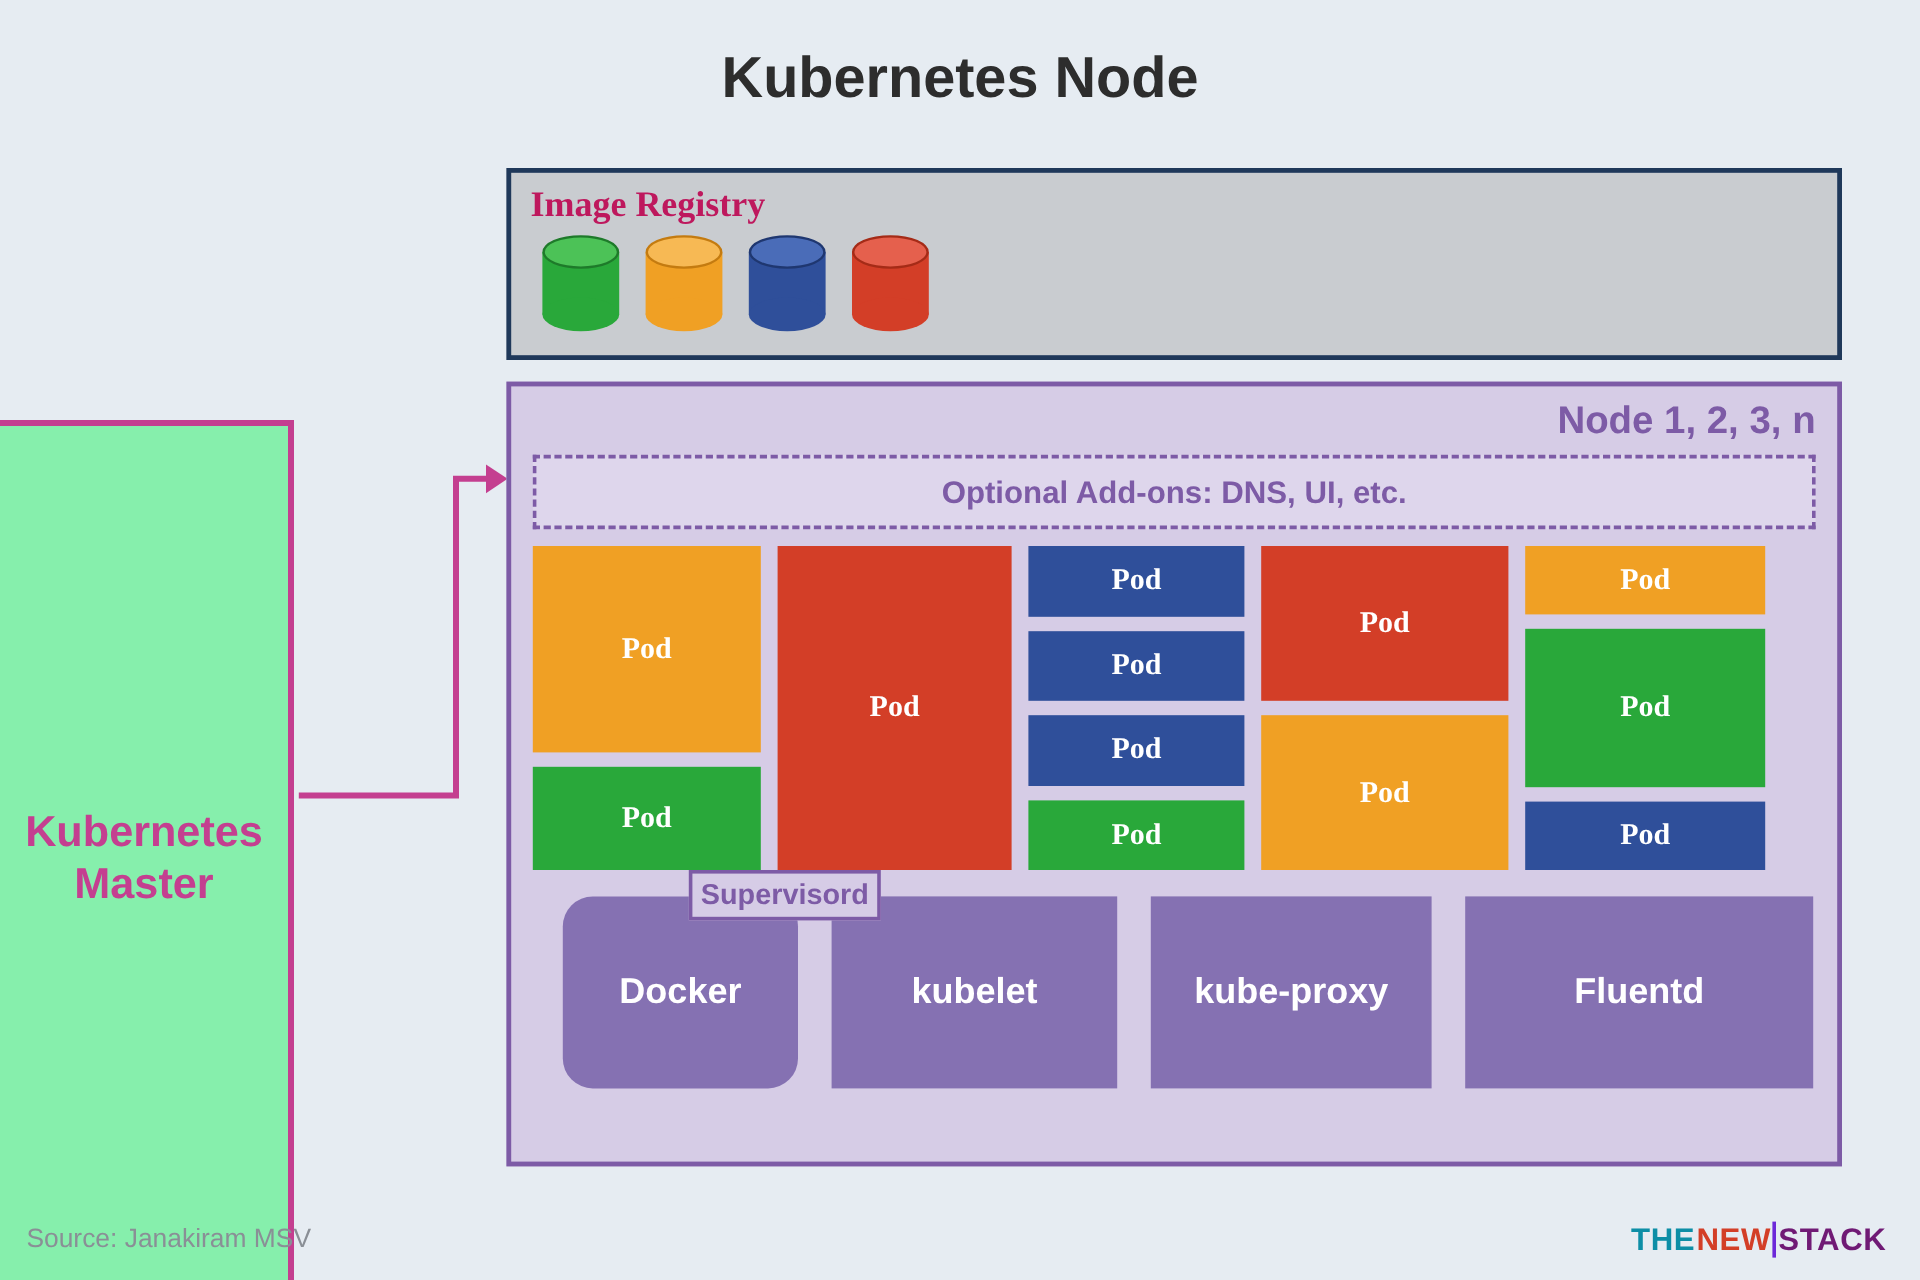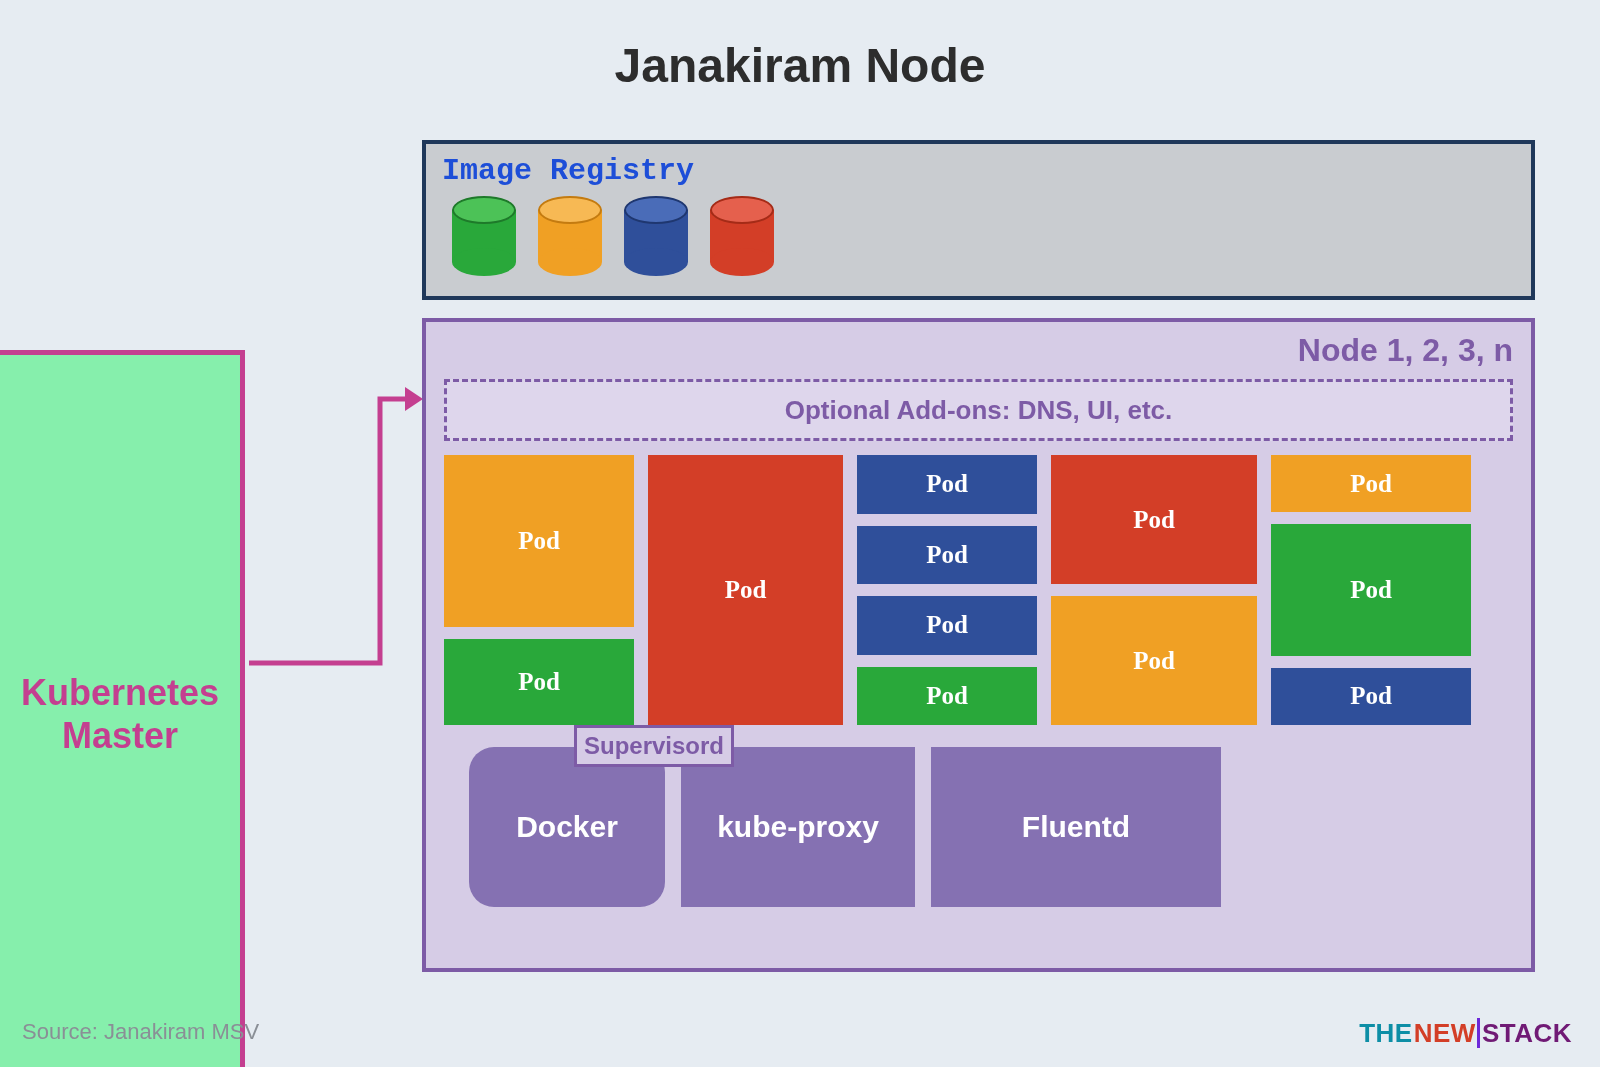--- a/index.html
+++ b/index.html
@@ -31,22 +31,22 @@
     top: 140px;
     width: 1113px;
     height: 160px;
     background: #c9ccd0;
     border: 4px solid #1f385a;
     padding: 10px 16px;
   }
   .registry-title {
     font-size: 30px;
     font-weight: 700;
-    color: #1d4ed8;
-    font-family: Liberation Mono, monospace;
+    color: #be185d;
+    font-family: Liberation Serif, serif;
     font-stretch: condensed;
     margin-bottom: 8px;
   }
   .cylinders {
     display: flex;
     gap: 22px;
     margin-left: 10px;
   }
   .cyl {
     width: 64px;
@@ -153,21 +153,21 @@
   .col { display:flex; flex-direction:column; gap:12px; }
   .col1 { width: 190px; }
   .col2 { width: 195px; }
   .col3 { width: 180px; }
   .col4 { width: 206px; }
   .col5 { width: 200px; }
 
   
   .services {
     display:flex;
-    gap: 16px;
+    gap: 28px;
     position: relative;
     padding-left: 25px;
   }
   .svc {
     height: 160px;
     background:#8571b2;
     color:#fff;
     font-weight:700;
     font-size:30px;
     display:flex;
@@ -211,21 +211,21 @@
     letter-spacing:0.5px;
     font-family: Arial, sans-serif;
   }
   .brand .the{color:#0d8ea6;}
   .brand .new{color:#d33e27; padding:0 1px; border-right:3px solid #6d28d9; margin-right:2px;}
   .brand .stack{color:#701a75;margin-top:32px;}
 </style>
 </head>
 <body>
 
-<div class="title">Janakiram Node</div>
+<div class="title">Kubernetes Node</div>
 
 <div class="registry">
   <div class="registry-title">Image Registry</div>
   <div class="cylinders">
     <div class="cyl green">
         <div class="cyl-body"></div>
         <div class="cyl-bot"></div>
         <div class="cyl-top"></div>
       </div>
     <div class="cyl orange">
@@ -283,20 +283,21 @@
     <div class="col col5">
       <div class="pod bg-orange" style="flex:0.7">Pod</div>
       <div class="pod bg-green" style="flex:1.6">Pod</div>
       <div class="pod bg-blue" style="flex:0.7">Pod</div>
     </div>
   </div>
 
   <div class="services">
     <div class="supervisord">Supervisord</div>
     <div class="svc svc1">Docker</div>
+    <div class="svc svc2">kubelet</div>
     <div class="svc svc3">kube-proxy</div>
     <div class="svc svc4">Fluentd</div>
   </div>
 </div>
 
 <div class="source">Source: Janakiram MSV</div>
 
 <div class="brand">
   <span class="the">THE</span><span class="new">NEW</span><span class="stack">STACK</span>
 </div>

